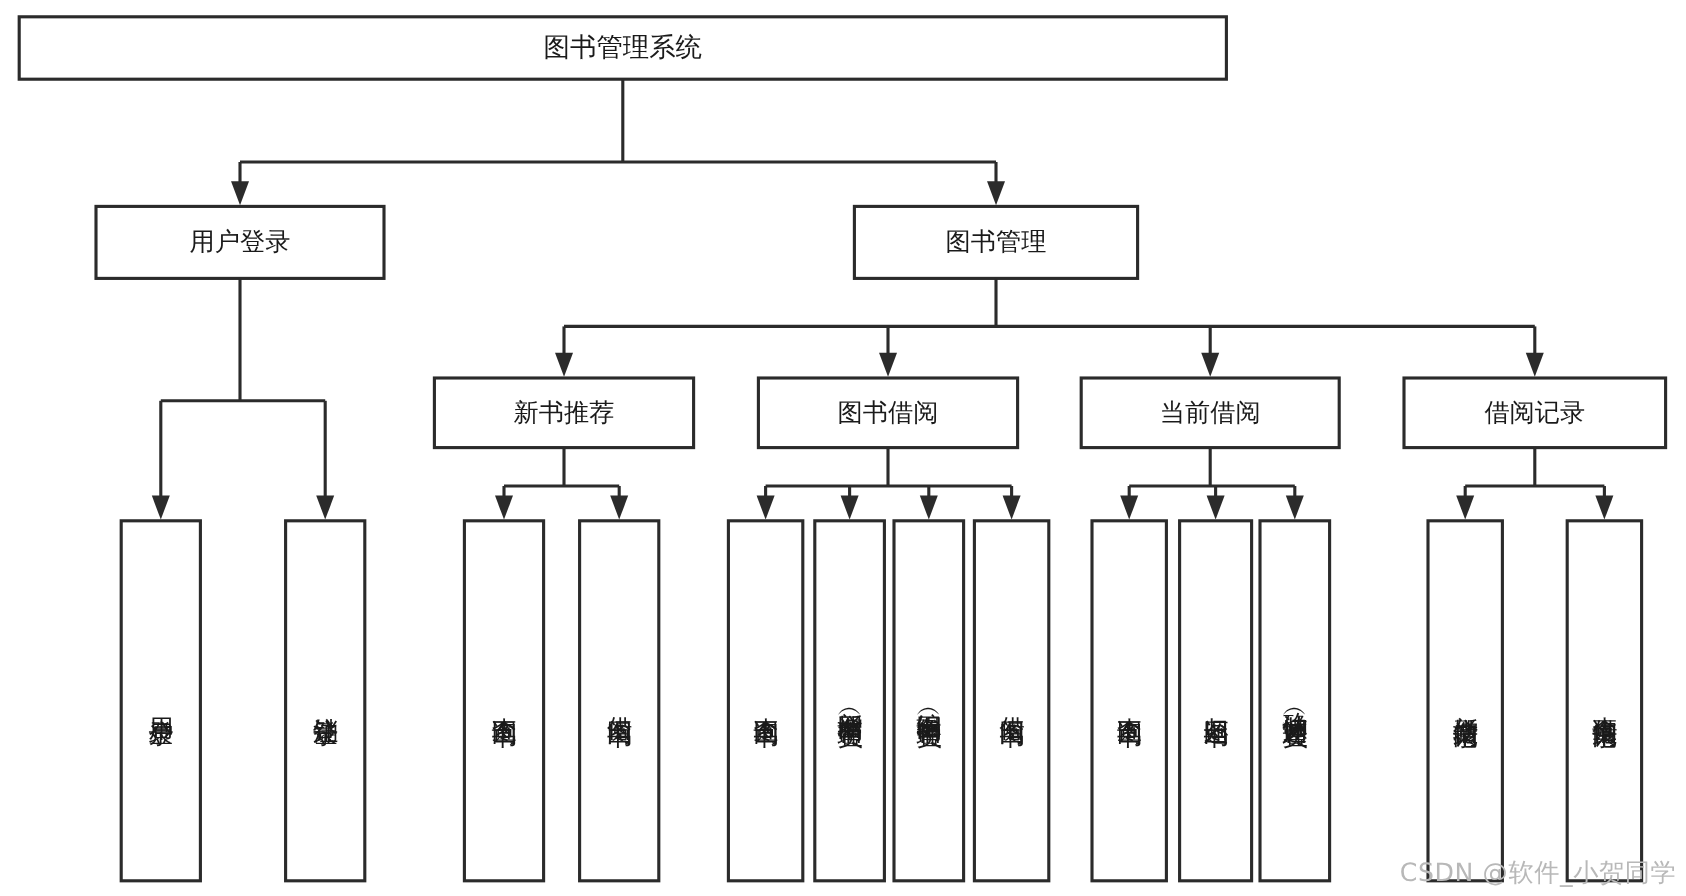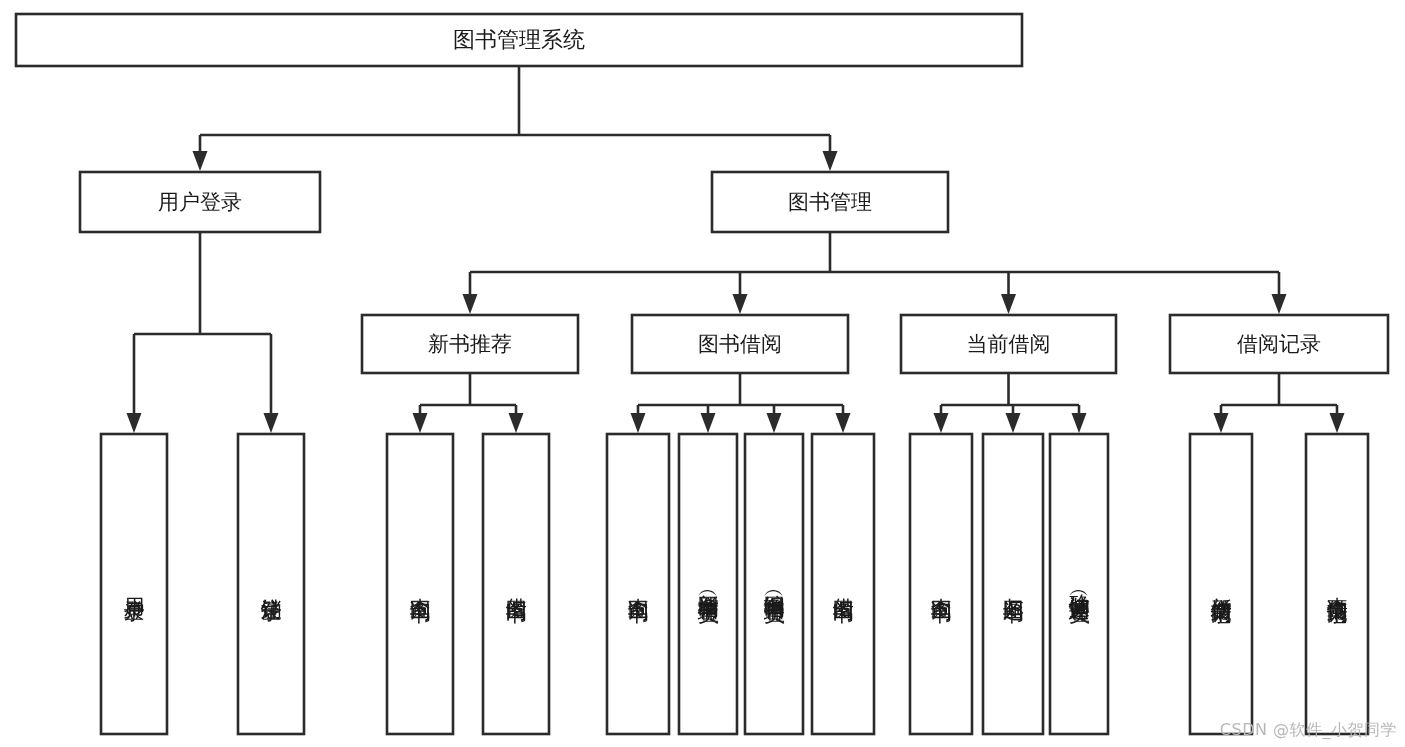--- a/index.html
+++ b/index.html
@@ -64,21 +64,21 @@
     color: #1a1a1a;
     white-space: nowrap;
     text-align: start;
     pointer-events: none;
   }
   .watermark {
     position: absolute;
     right: 8px;
     bottom: 6px;
     font-family: "DejaVu Sans", "Liberation Sans", sans-serif;
-    font-size: 16px;
+    font-size: 21px;
     color: #b8b8b8;
     letter-spacing: 0.5px;
     user-select: none;
   }
 </style>
 </head>
 <body>
 
 <div id="diagram-root">
   <svg class="diagram-canvas" id="diagram-svg" viewBox="0 0 1405 747" xmlns="http://www.w3.org/2000/svg">

